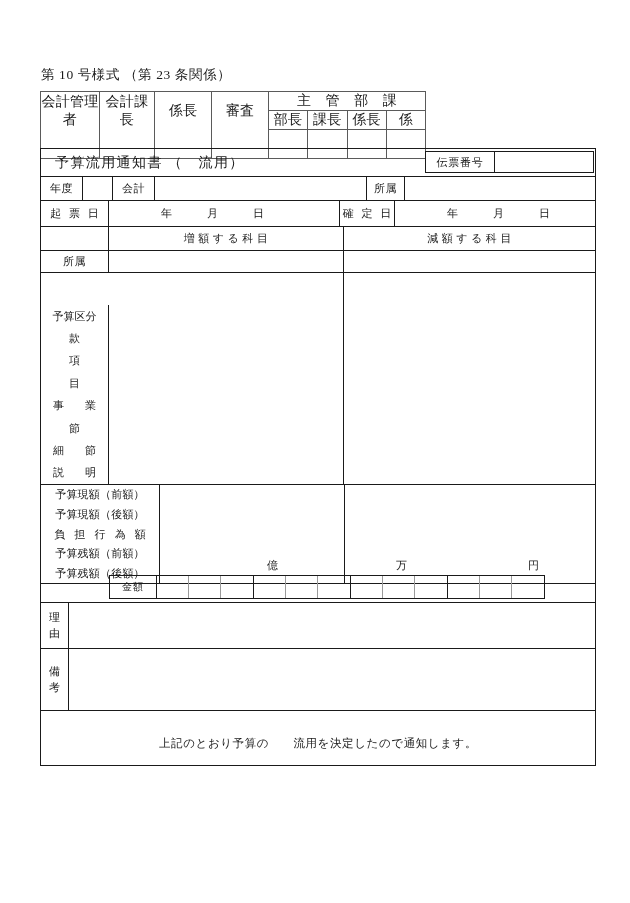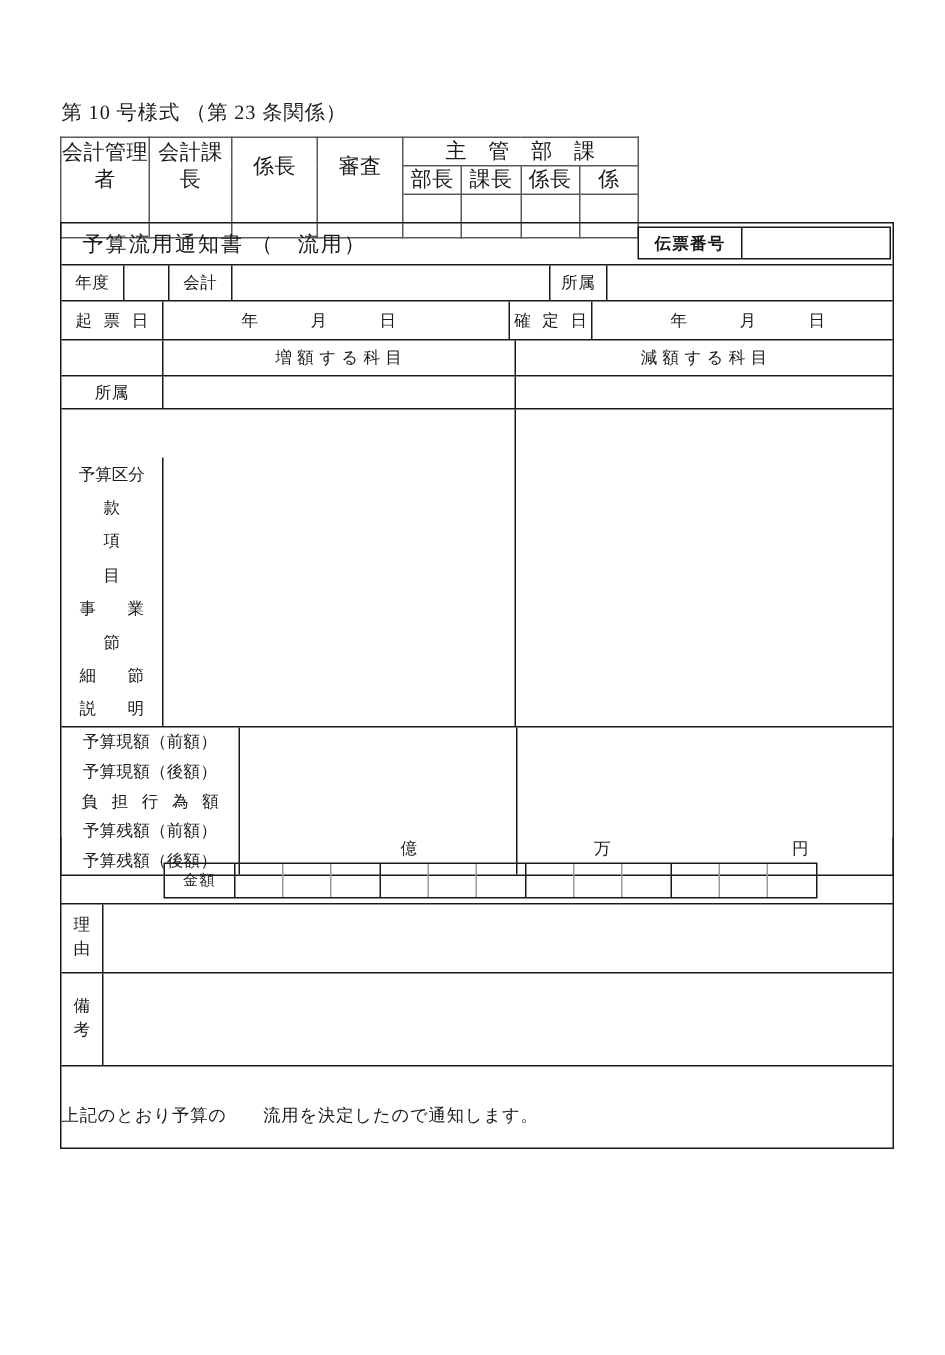--- a/index.html
+++ b/index.html
@@ -101,21 +101,20 @@
     border: 1.2px solid #1a1a1a;
     box-sizing: border-box;
   }
   .denpyo-label {
     width: 69px;
     display: flex; align-items: center; justify-content: center;
     font-size: 11px;
     letter-spacing: 0.8px;
     border-right: 1.2px solid #1a1a1a;
     box-sizing: border-box;
-    font-weight: bold;
   }
   .denpyo-value { width: 98px; }
 
   
   .r-nendo { height: 24px; }
   .r-kihyo { height: 26px; }
   .r-kessai { height: 22px; }
   .r-kamoku { height: 24px; }
   .r-shozoku { height: 22px; }
   .sp1 { letter-spacing: 3px; text-indent: 3px; }
@@ -231,23 +230,23 @@
     line-height: 1.45;
   }
   .tail-field { flex: 1; }
   .h-riyu  { height: 46px; }
   .h-bikou { height: 62px; }
   .h-foot  { height: 54px; }
 
   .footer-block {
     flex: 1;
     display: flex;
-    flex-direction: row;
+    flex-direction: column;
     align-items: center;
-    justify-content: flex-start;
+    justify-content: center;
     font-size: 11.5px;
     letter-spacing: 0.6px;
     margin-top: 10px;
   }
   .footer-line1 { white-space: pre; }
   .footer-line2 {
     margin-top: 10px;
     white-space: pre;
     letter-spacing: 0.5px;
   }

